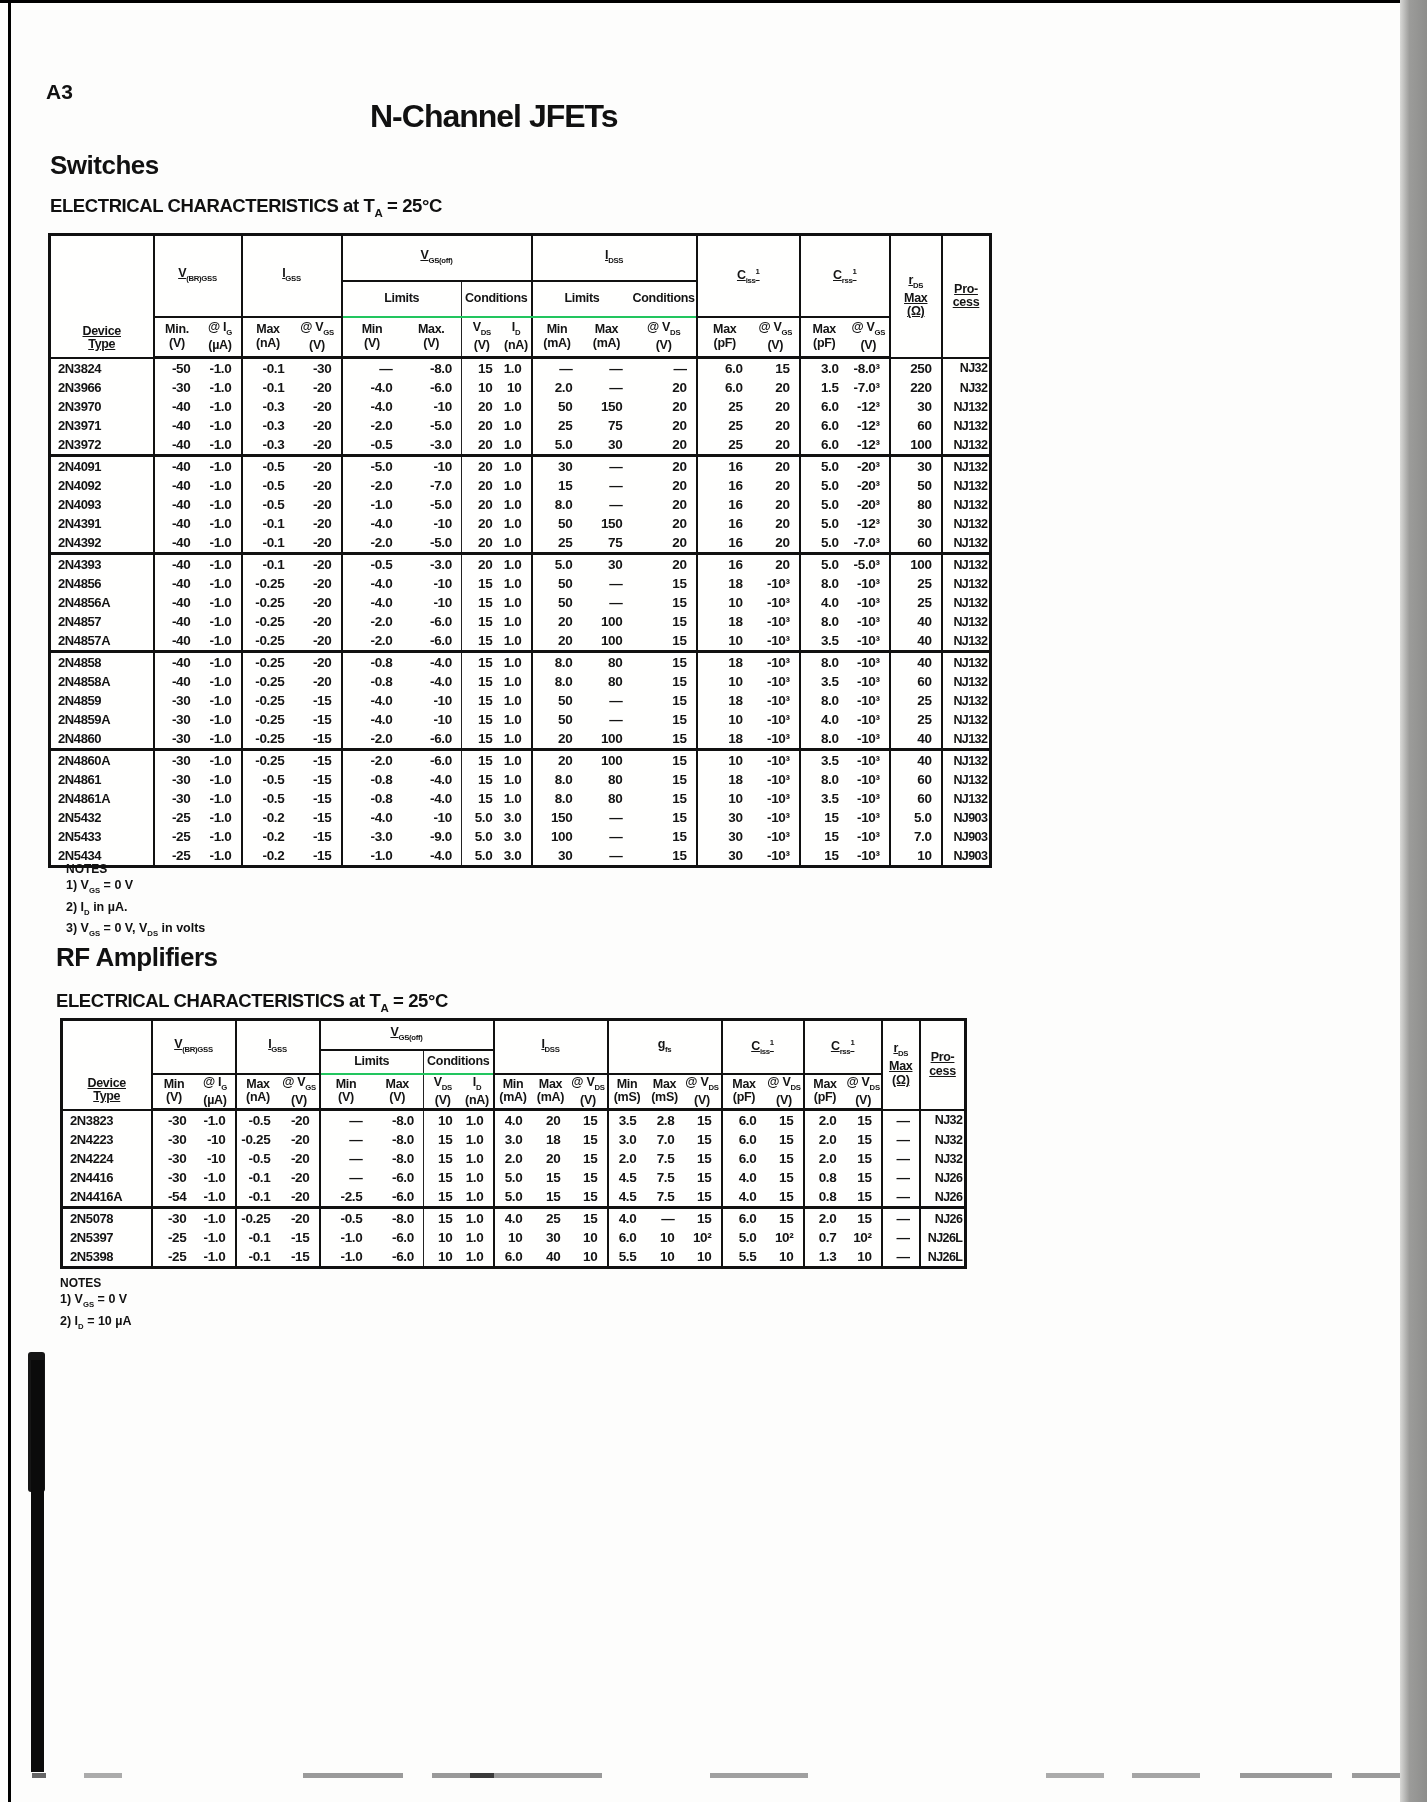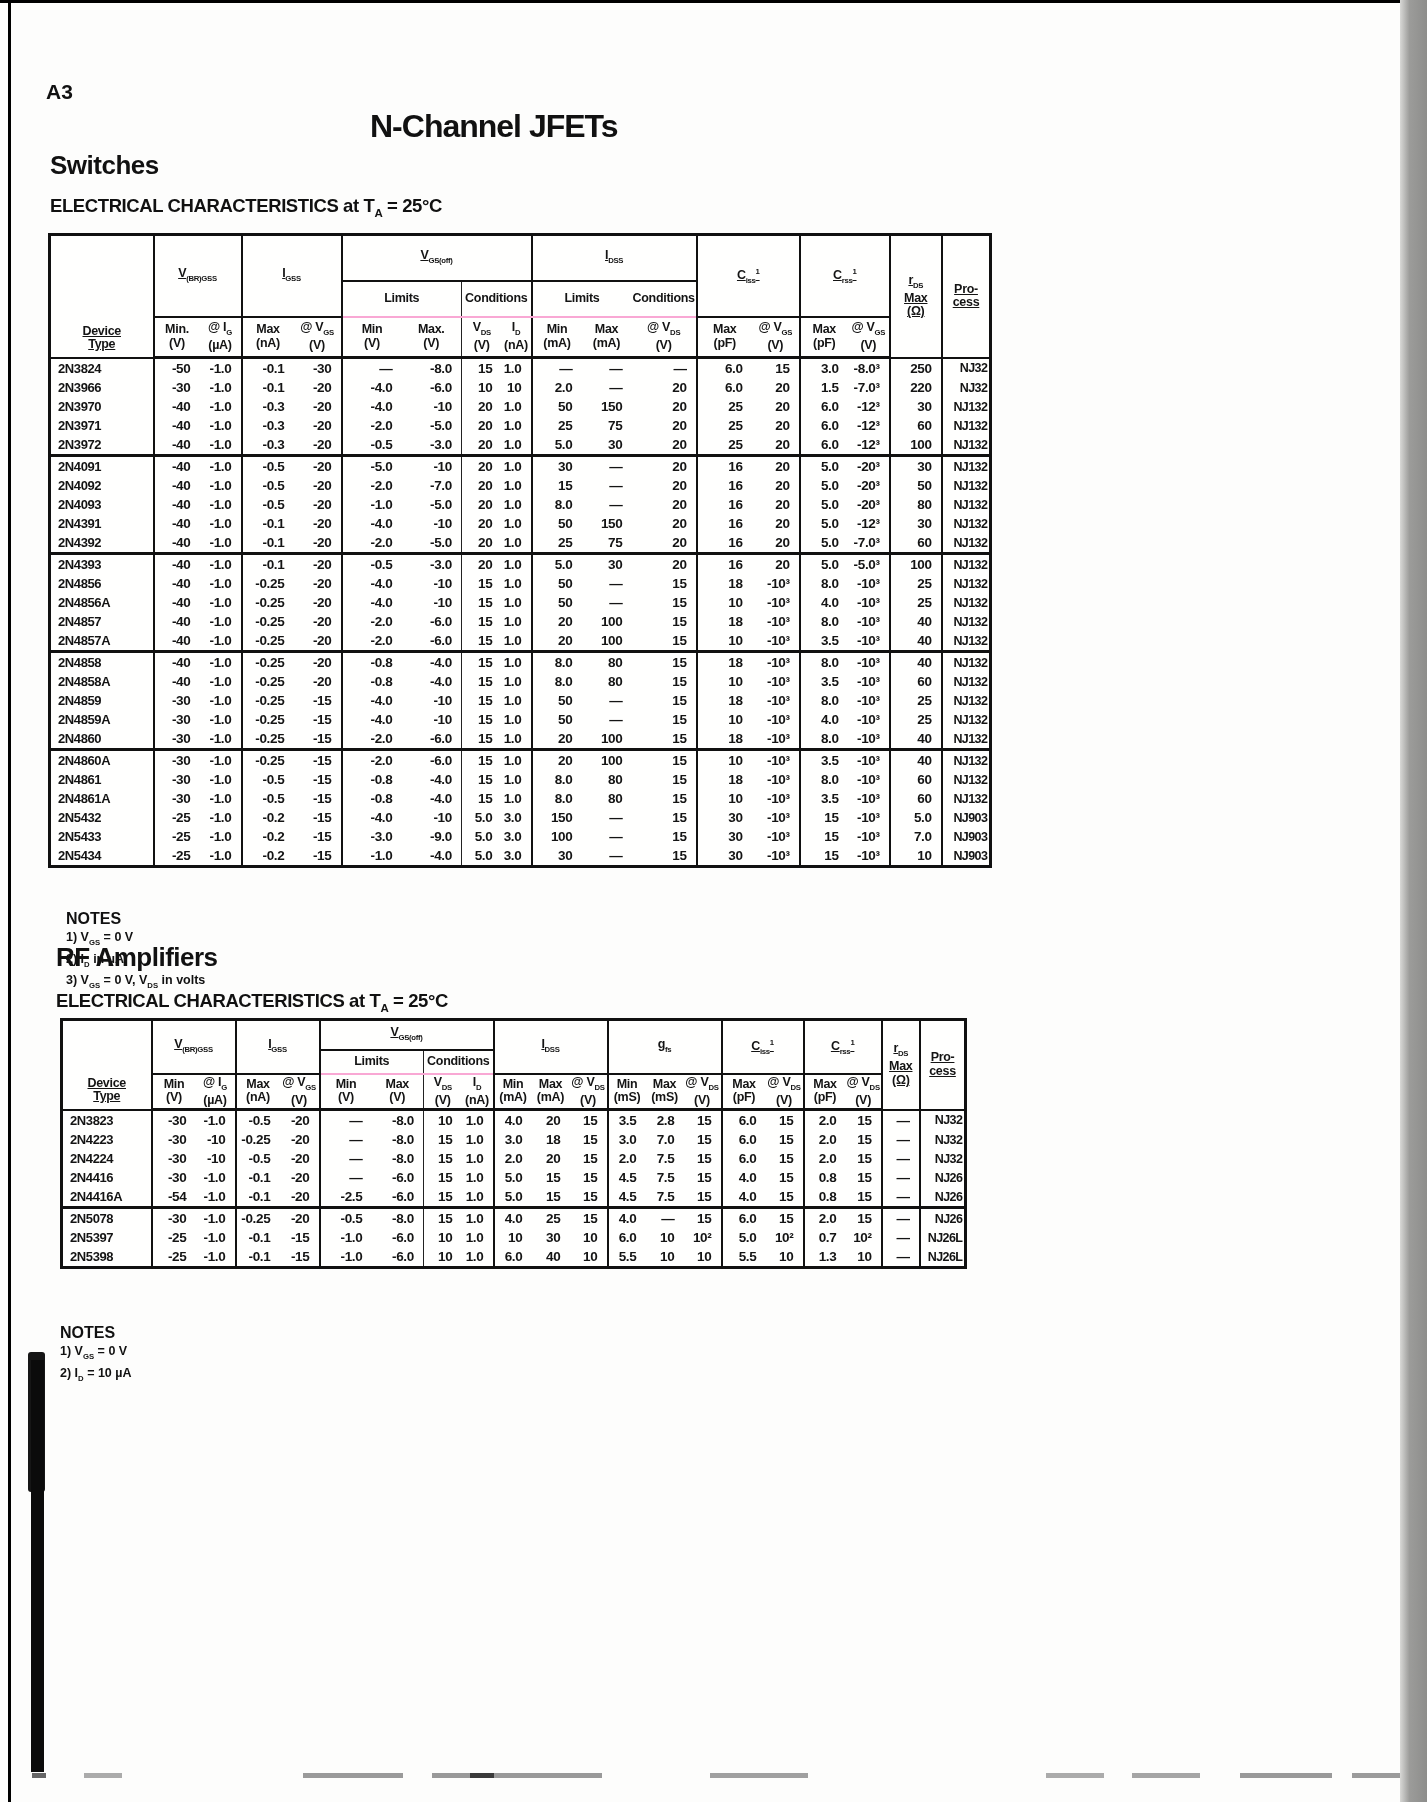--- a/index.html
+++ b/index.html
@@ -3,21 +3,21 @@
 <meta charset="utf-8">
 <style>
   html,body{margin:0;padding:0;background:#e9e9e9;}
   .page{position:relative;width:1427px;height:1802px;background:#fdfdfc;
         font-family:"Liberation Sans",sans-serif;color:#111;overflow:hidden;}
   .frame-top{position:absolute;top:0;left:0;width:100%;height:3px;background:#000;}
   .frame-left{position:absolute;top:0;left:8px;width:3px;height:100%;background:#000;}
   .edge-right{position:absolute;top:0;right:0;width:27px;height:100%;
               background:linear-gradient(to right,#d8d8d6,#9c9c9a 35%,#8d8d8b);}
   .corner-label{position:absolute;left:46px;top:80px;font-size:21px;font-weight:bold;}
-  .doc-title{position:absolute;left:370px;top:108px;font-size:32px;font-weight:bold;letter-spacing:-1px;}
+  .doc-title{position:absolute;left:370px;top:98px;font-size:32px;font-weight:bold;letter-spacing:-1px;}
   .section-h{position:absolute;font-size:26px;font-weight:bold;letter-spacing:-0.5px;}
   .sh1{left:50px;top:150px;}
   .sh2{left:56px;top:942px;}
   .elec{position:absolute;font-size:18.5px;font-weight:bold;letter-spacing:-0.4px;}
   .e1{left:50px;top:195px;}
   .e2{left:56px;top:990px;}
   .elec sub,.section-h sub{font-size:62%;}
 
   .twrap1{position:absolute;left:48px;top:233px;}
   .twrap2{position:absolute;left:60px;top:1018px;}
@@ -32,28 +32,28 @@
   thead sub{font-size:62%;}
   thead sup{font-size:62%;}
   tr.tierA{height:46px;}
   tr.tierB{height:36px;}
   tr.tierL{height:41px;}
   .t2 tr.tierA{height:30px;}
   .t2 tr.tierB{height:24px;}
   .t2 tr.tierL{height:36px;}
   th.devh{vertical-align:bottom;padding-bottom:5px;}
   tr.tierA th{border-bottom:2px solid #111;text-decoration:underline;}
-  tr.tierB th{border-bottom:2px solid #f9a8d4;}
+  tr.tierB th{border-bottom:2px solid #22c55e;}
   tr.tierL th{border-bottom:3px solid #111;}
   tbody tr.sep td{border-top:3px solid #111;}
 
   .notes{position:absolute;font-weight:bold;}
   .n1{left:66px;top:862px;}
   .n2{left:60px;top:1276px;}
-  .notes .nh{font-size:16px;display:block;margin-bottom:1px;margin-top:48px;}
+  .notes .nh{font-size:12px;display:block;margin-bottom:1px;}
   .notes div{font-size:12.5px;line-height:16px;}
   .notes sub{font-size:62%;}
 
   .bind-cap{position:absolute;left:28px;top:1352px;width:17px;height:140px;background:#161616;border-radius:3px;}
   .bind-bar{position:absolute;left:31px;top:1360px;width:13px;height:412px;background:#0b0b0b;}
   .smudge{position:absolute;top:1773px;height:5px;}
 </style>
 </head>
 <body>
 

